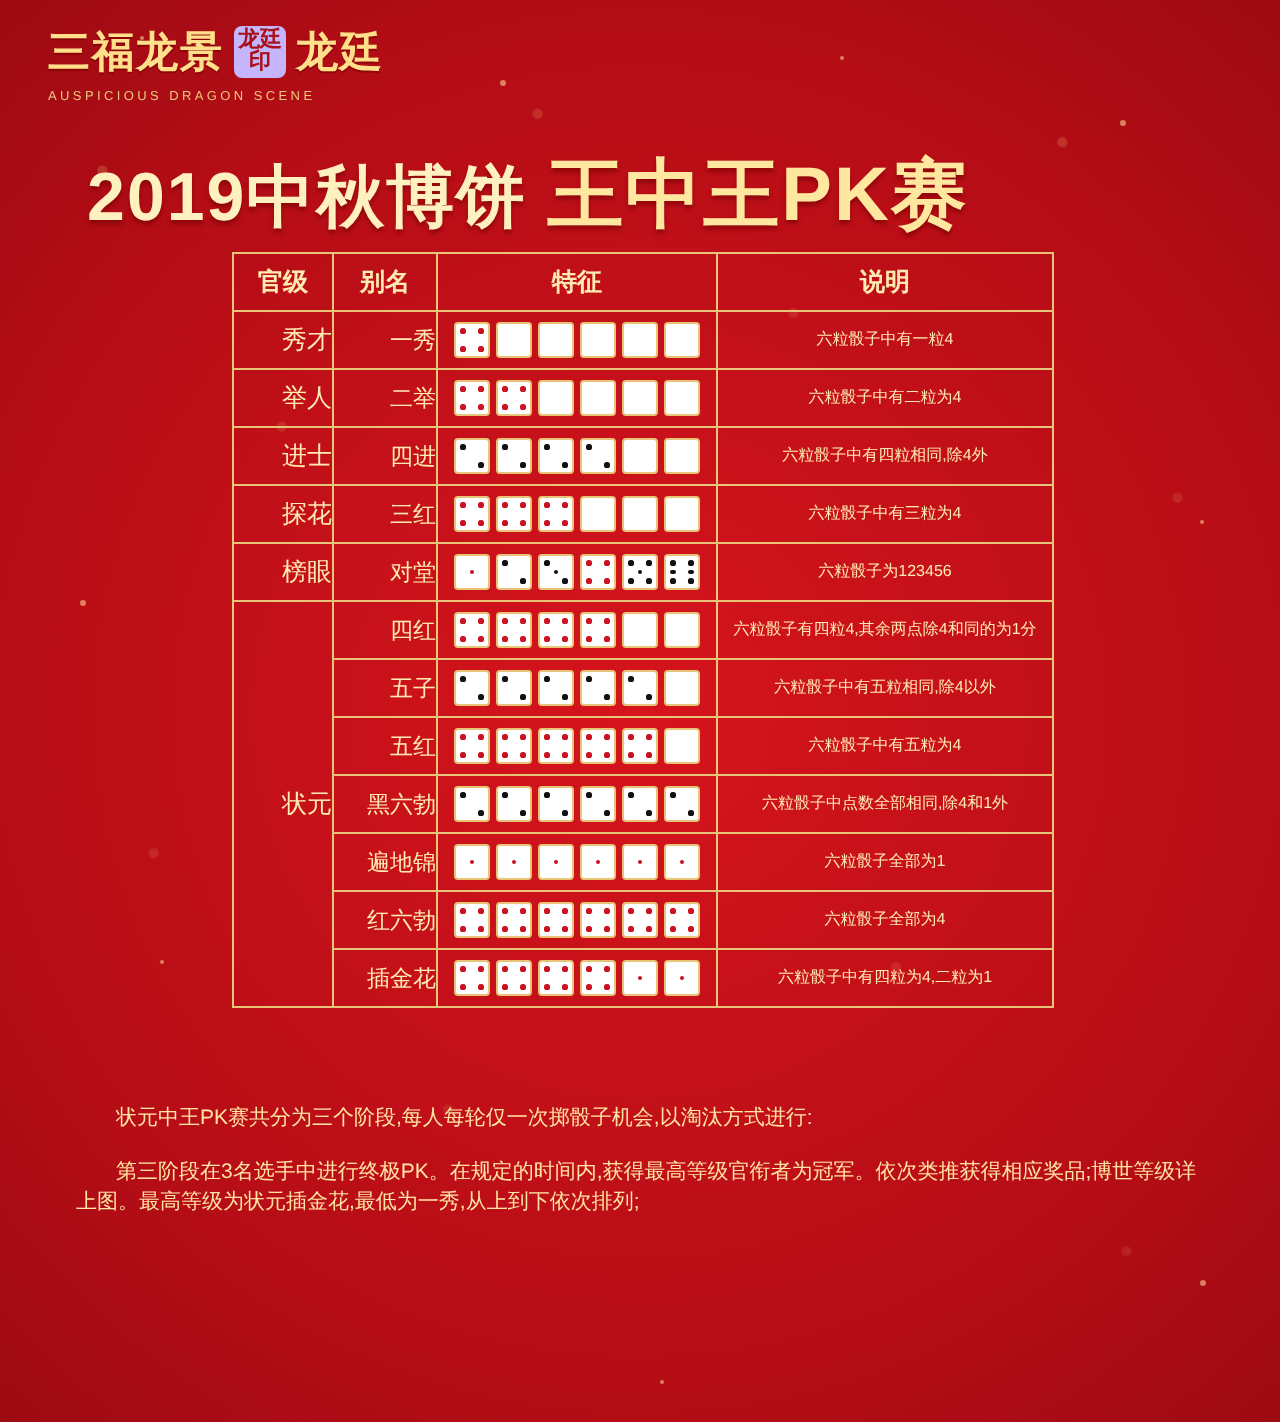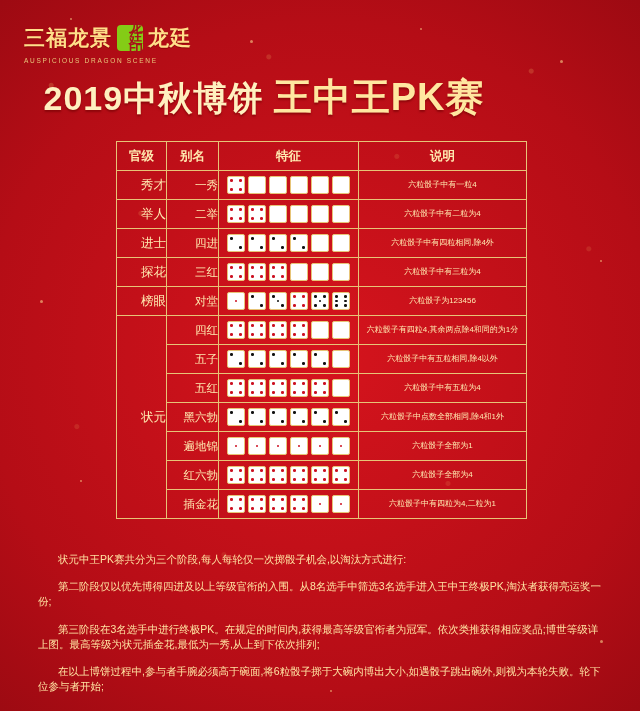--- a/index.html
+++ b/index.html
@@ -18,37 +18,37 @@
       radial-gradient(circle at 35% 78%, rgba(255,220,120,.10) 0 2px, transparent 3px),
       radial-gradient(circle at 70% 68%, rgba(255,220,120,.12) 0 2px, transparent 3px),
       radial-gradient(circle at 88% 88%, rgba(255,220,120,.10) 0 2px, transparent 3px),
       radial-gradient(circle at 50% 50%, #d6141d 0%, #b50d16 70%, #9d0a12 100%);
     color:#ffe9a8;
     position:relative;
   }
   .sparkle{position:absolute;border-radius:50%;background:rgba(255,225,150,.55);pointer-events:none;}
 
   
-  .logo{position:absolute;left:24px;top:24px;width:180px;}
+  .logo{position:absolute;left:24px;top:12px;width:180px;}
   .logo-main{display:flex;align-items:center;gap:3px;}
   .logo-main .cn{font-size:21px;font-weight:bold;color:#ffdf8a;letter-spacing:1px;
     text-shadow:0 1px 0 rgba(120,0,0,.6);}
-  .logo-seal{width:26px;height:26px;border-radius:4px;background:#84cc16;color:#a8101a;
-    font-size:14px;line-height:11px;display:flex;align-items:center;justify-content:center;
-    text-align:right;font-weight:bold;margin:0 2px;}
+  .logo-seal{width:26px;height:26px;border-radius:4px;background:#c4b5fd;color:#a8101a;
+    font-size:11px;line-height:11px;display:flex;align-items:center;justify-content:center;
+    text-align:center;font-weight:bold;margin:0 2px;}
   .logo-sub{margin-top:5px;font-size:6.5px;letter-spacing:1.7px;color:#e9c87c;white-space:nowrap;}
 
   
   .title-wrap{position:absolute;left:0;top:72px;width:528px;text-align:center;}
   .title{display:inline-block;font-size:34px;font-weight:bold;color:#fff0bf;letter-spacing:1px;
     text-shadow:0 2px 2px rgba(110,0,0,.55);}
   .title .big{font-size:38px;color:#ffe7a0;}
 
   
-  .table-box{position:absolute;left:116px;top:141px;width:410px;}
+  .table-box{position:absolute;left:116px;top:126px;width:410px;}
   table{border-collapse:collapse;width:100%;table-layout:fixed;}
   col.c1{width:50px;} col.c2{width:52px;} col.c3{width:140px;} col.c4{width:168px;}
   th,td{border:1px solid #e7c477;color:#ffeab0;}
   th{font-size:12.5px;font-weight:bold;padding:5px 0;text-align:center;}
   td{font-size:11px;padding:2px 0;text-align:right;vertical-align:middle;}
   td.name{font-size:12.5px;}
   td.alias{font-size:11.5px;}
   td.desc{font-size:8px;text-align:center;padding:2px 4px;line-height:1.25;}
   tr{height:29px;}
 
@@ -502,17 +502,15 @@
           </td>
           <td class="desc">六粒骰子中有四粒为4,二粒为1</td>
         </tr>
       </tbody>
   </table>
 </div>
 
 <div class="notes">
   <div id="notes-body">
       <p>状元中王PK赛共分为三个阶段,每人每轮仅一次掷骰子机会,以淘汰方式进行:</p>
-      <p>第二阶段仅以优先博得四进及以上等级官衔的入围。从8名选手中筛选3名选手进入王中王终极PK,淘汰者获得亮运奖一份;</p>
       <p>第三阶段在3名选手中进行终极PK。在规定的时间内,获得最高等级官衔者为冠军。依次类推获得相应奖品;博世等级详上图。最高等级为状元插金花,最低为一秀,从上到下依次排列;</p>
-      <p>在以上博饼过程中,参与者手腕必须高于碗面,将6粒骰子掷于大碗内博出大小,如遇骰子跳出碗外,则视为本轮失败。轮下位参与者开始;</p>
     </div>
 </div>
 
 </body></html>

